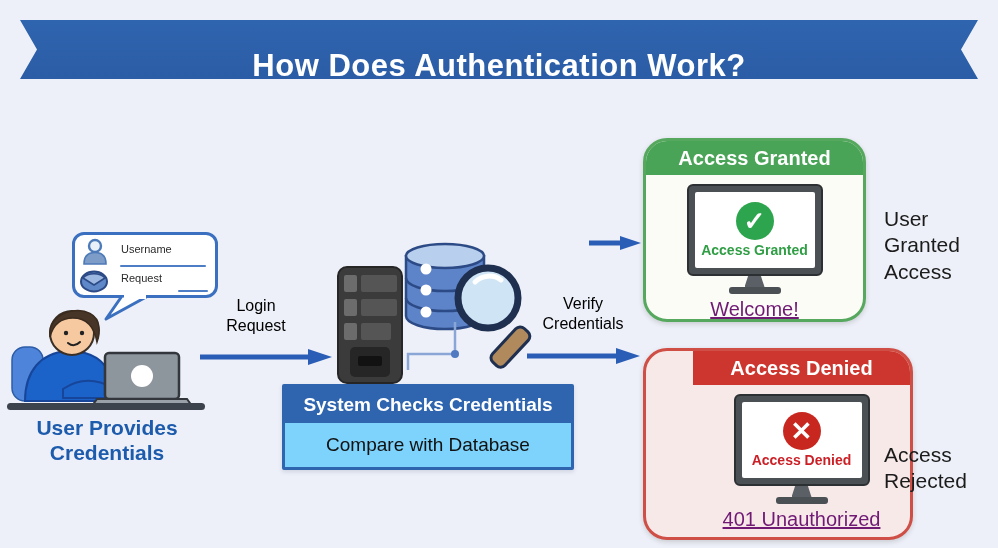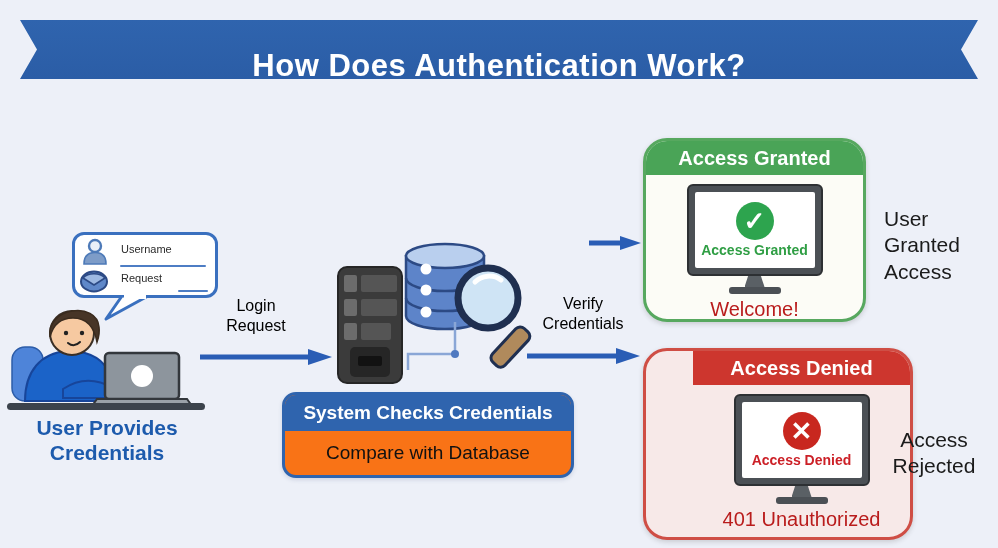--- a/index.html
+++ b/index.html
@@ -24,22 +24,22 @@
   .flow-label{position:absolute;text-align:center;color:#000000;font-size:16px;line-height:1.25;}
   .arrow-svg{position:absolute;}
   .arrow-line{stroke:var(--accent-blue,#2a5db5);stroke-width:5;}
   .arrow-head{fill:var(--accent-blue,#2a5db5);}
 
   
   .user-caption{position:absolute;left:27px;top:416px;width:160px;text-align:center;
     color:var(--text-blue,#1d5bad);font-weight:700;font-size:21px;line-height:1.18;}
 
   
-  .system-box{position:absolute;left:282px;top:392px;width:286px;height:80px;
-    border:3px solid var(--banner-blue,#2f64ae);border-radius:14px;background:#f97316;
+  .system-box{position:absolute;left:282px;top:384px;width:286px;height:80px;
+    border:3px solid var(--banner-blue,#2f64ae);border-radius:2px;background:#7dd3fc;
     overflow:hidden;box-shadow:0 2px 4px rgba(40,60,110,.15);}
   .system-header{height:36px;line-height:36px;background:var(--banner-blue,#2f64ae);
     color:#fff;font-weight:700;font-size:19px;text-align:center;}
   .system-body{height:52px;line-height:44px;text-align:center;font-size:19px;color:#111;}
 
   
   .outcome-box{position:absolute;width:217px;border-radius:24px;overflow:hidden;
     box-shadow:0 2px 5px rgba(60,60,60,.2);}
   .outcome-box.granted{left:643px;top:138px;height:178px;border:3px solid #57a85f;background:#fcfcf6;}
   .outcome-box.denied{left:643px;top:348px;height:186px;border:3px solid #cf4e45;background:var(--pink-body,#f7e9e8);padding-left:47px;}
@@ -53,25 +53,25 @@
   .badge-circle{width:38px;height:38px;border-radius:50%;display:flex;align-items:center;justify-content:center;
     color:#fff;font-size:26px;font-weight:700;line-height:1;}
   .granted .badge-circle{background:var(--green-circle,#2da44e);}
   .denied .badge-circle{background:var(--red-circle,#c8271f);}
   .screen-label{font-weight:700;font-size:14px;}
   .granted .screen-label{color:#2f9e44;}
   .denied .screen-label{color:#cc2027;}
   .stand-neck{width:20px;height:11px;margin:0 auto;background:#5a6065;
     clip-path:polygon(18% 0,82% 0,100% 100%,0 100%);}
   .stand-base{width:52px;height:7px;margin:0 auto;background:#4b5055;border-radius:3px;}
-  .outcome-caption{margin-top:4px;text-align:center;font-size:20px;color:#b91c1c;}
+  .outcome-caption{margin-top:4px;text-align:center;font-size:20px;color:#701a75;text-decoration:underline;}
 
   .side-label{position:absolute;left:884px;width:100px;font-size:21px;color:#1b1b1b;line-height:1.25;}
   .side-label.granted-side{top:206px;}
-  .side-label.denied-side{top:427px;text-align:center;}
+  .side-label.denied-side{top:442px;}
 
   .illustration{position:absolute;}
 </style>
 </head>
 <body>
 
 <div id="canvas">
 
   <div class="ribbon">
     <h1>How Does Authentication Work?</h1>

